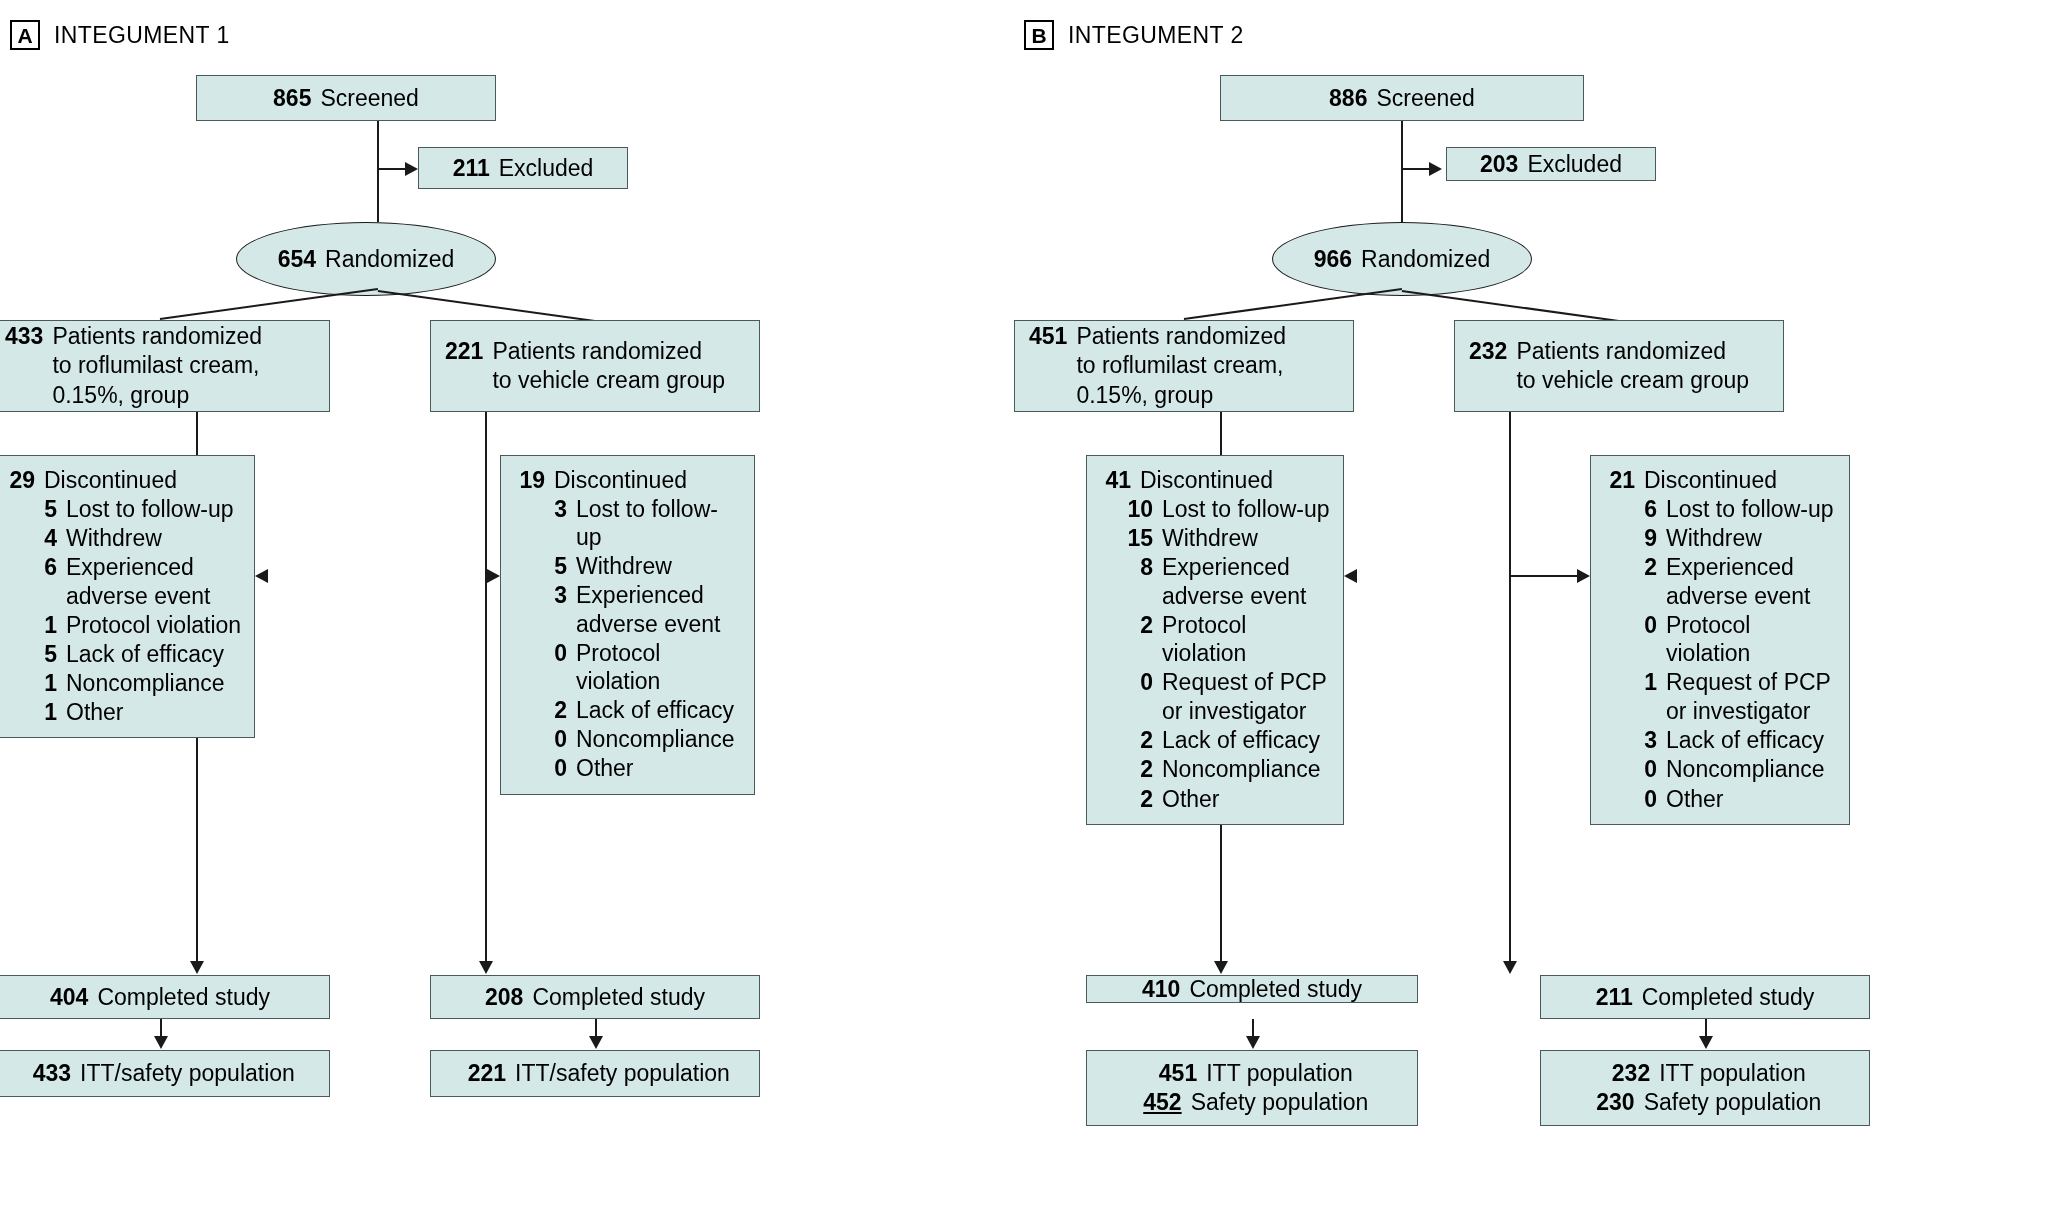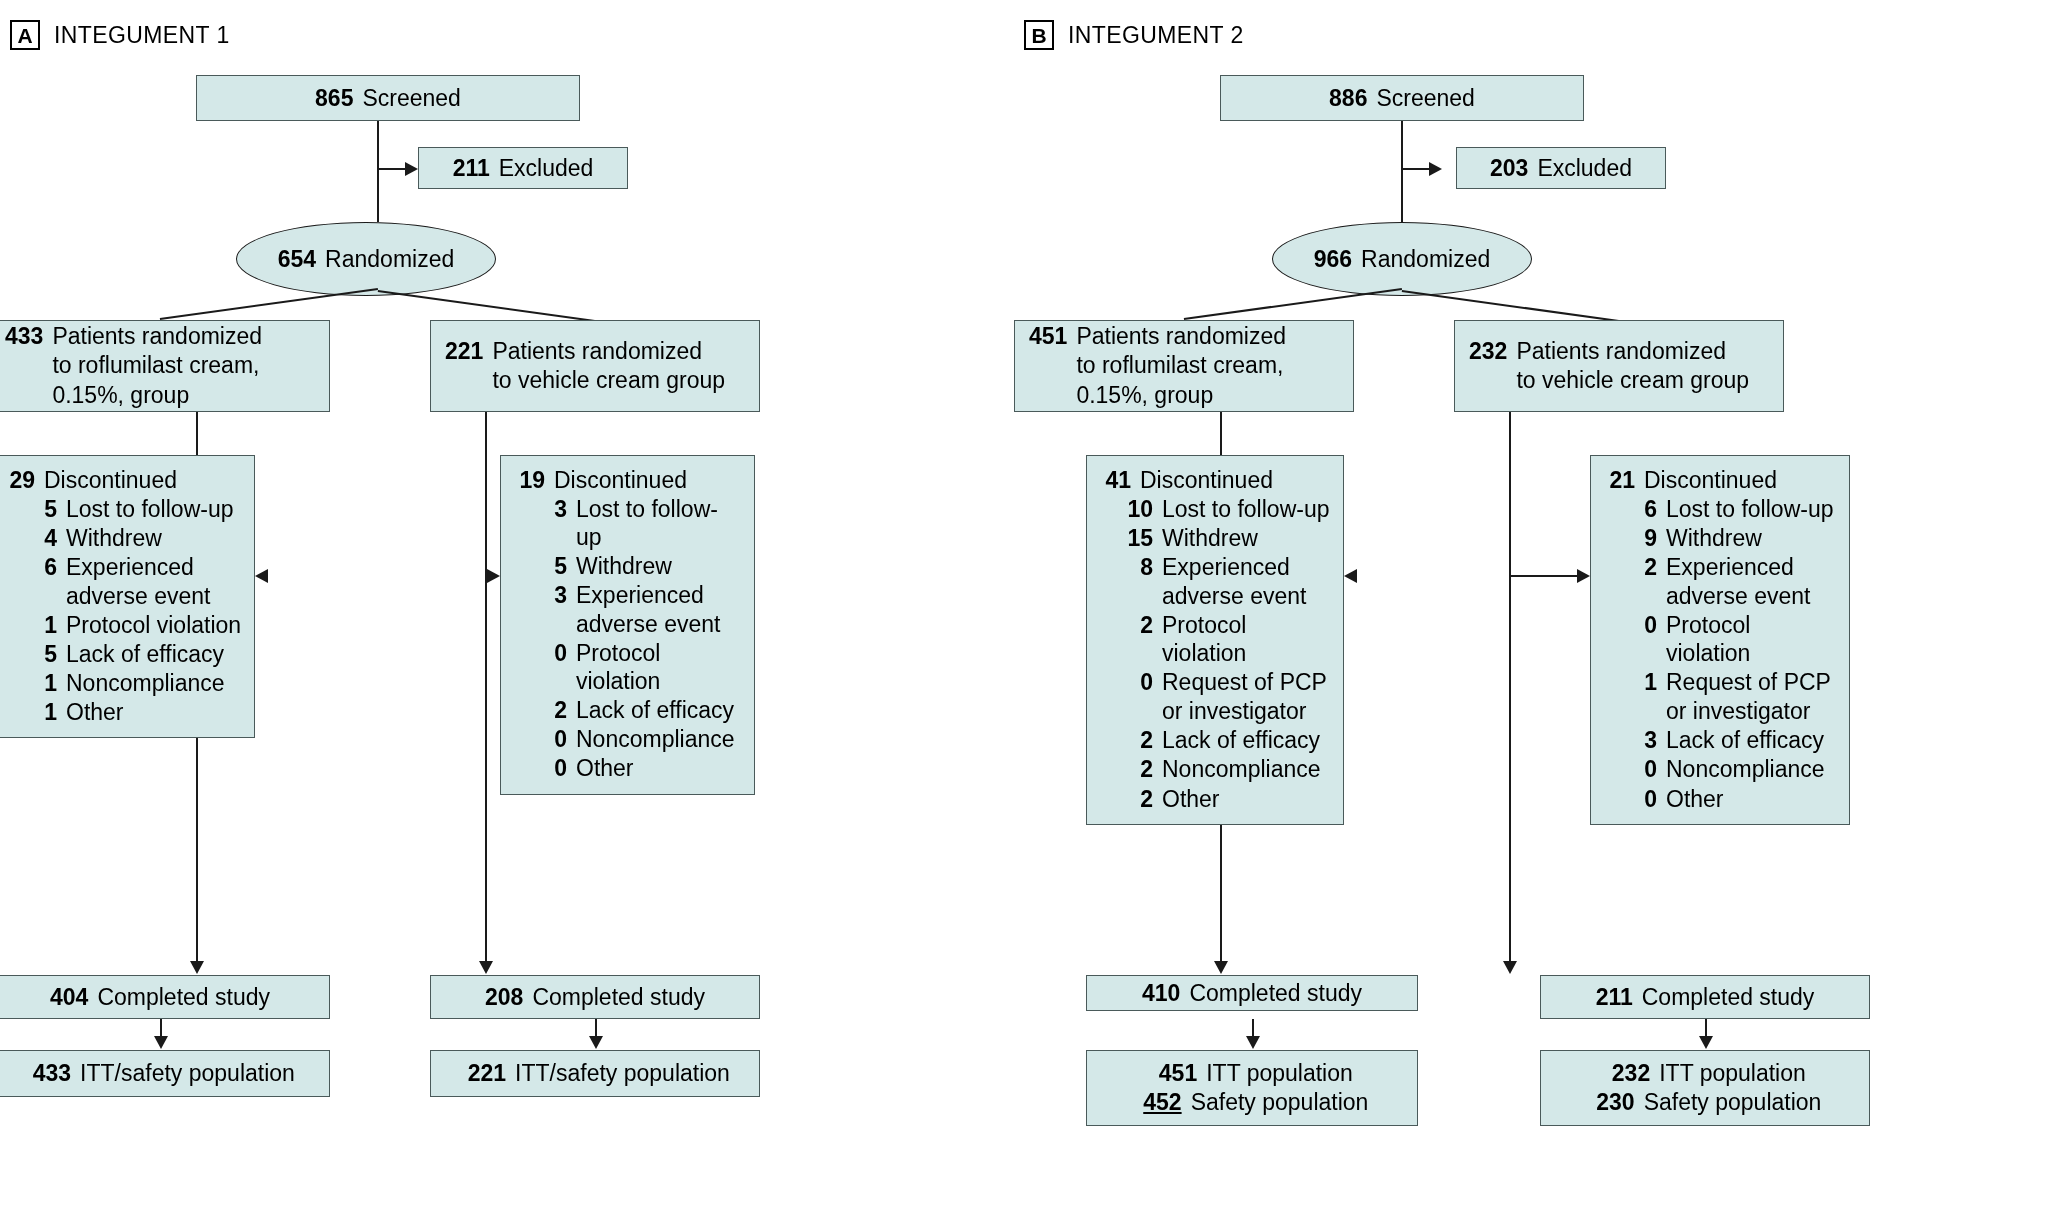--- a/index.html
+++ b/index.html
@@ -50,21 +50,21 @@
   .diag{position:absolute;transform-origin:0 0;background:#1a1a1a;height:1.6px;}
 </style>
 </head>
 <body>
 
 <div id="panel-a" class="panel">
     <div class="panel-head" style="left: 10px; top: 20px;">
       <div class="panel-letter">A</div>
       <div class="panel-title">INTEGUMENT 1</div>
     </div>
-    <div class="box" style="left: 196px; top: 75px; width: 384px; height: 46px;">
+    <div class="box" style="left: 196px; top: 75px; width: 300px; height: 46px;">
       <div class="row center">
         <span class="num">865</span>
         <span class="lbl">Screened</span>
       </div>
     </div>
     <div class="box" style="left: 418px; top: 147px; width: 210px; height: 42px;">
       <div class="row center">
         <span class="num">211</span>
         <span class="lbl">Excluded</span>
       </div>
@@ -233,21 +233,21 @@
     <div class="panel-head" style="left: 0px; top: 20px;">
       <div class="panel-letter">B</div>
       <div class="panel-title">INTEGUMENT 2</div>
     </div>
     <div class="box" style="left: 196px; top: 75px; width: 364px; height: 46px;">
       <div class="row center">
         <span class="num">886</span>
         <span class="lbl">Screened</span>
       </div>
     </div>
-    <div class="box" style="left: 432px; top: 147px; width: 210px; height: 42px;">
+    <div class="box" style="left: 422px; top: 147px; width: 210px; height: 34px;">
       <div class="row center">
         <span class="num">203</span>
         <span class="lbl">Excluded</span>
       </div>
     </div>
     <div class="ln" style="left: 377px; top: 121px; width: 1.6px; height: 101px;"></div>
     <div class="ln" style="left: 377px; top: 168px; width: 29px; height: 1.6px;"></div>
     <div class="arrow ar-right" style="left: 405px; top: 161.8px;"></div>
     <div class="oval" style="left: 248px; top: 222px; width: 260px; height: 74px;">
       <div class="row center">
@@ -317,21 +317,21 @@
           <span class="lbl">Noncompliance</span>
         </div>
         <div class="row" style="margin-left: 22px;">
           <span class="num" style="min-width: 30px;">2</span>
           <span class="lbl">Other</span>
         </div>
       </div>
     </div>
     <div class="ln" style="left: 321px; top: 575px; height: 1.6px;"></div>
     <div class="arrow ar-left" style="left: 320px; top: 568.8px;"></div>
-    <div class="box" style="left: 62px; top: 975px; width: 332px; height: 36px;">
+    <div class="box" style="left: 62px; top: 975px; width: 332px; height: 28px;">
       <div class="row center">
         <span class="num">410</span>
         <span class="lbl">Completed study</span>
       </div>
     </div>
     <div class="ln" style="left: 228px; top: 1019px; width: 1.6px; height: 18px;"></div>
     <div class="arrow ar-down" style="left: 221.8px; top: 1036px;"></div>
     <div class="box" style="left: 62px; top: 1050px; width: 332px;">
       <div class="dlist" style="padding: 8px 12px; display: flex; flex-direction: column; align-items: center;">
         <div class="row">

